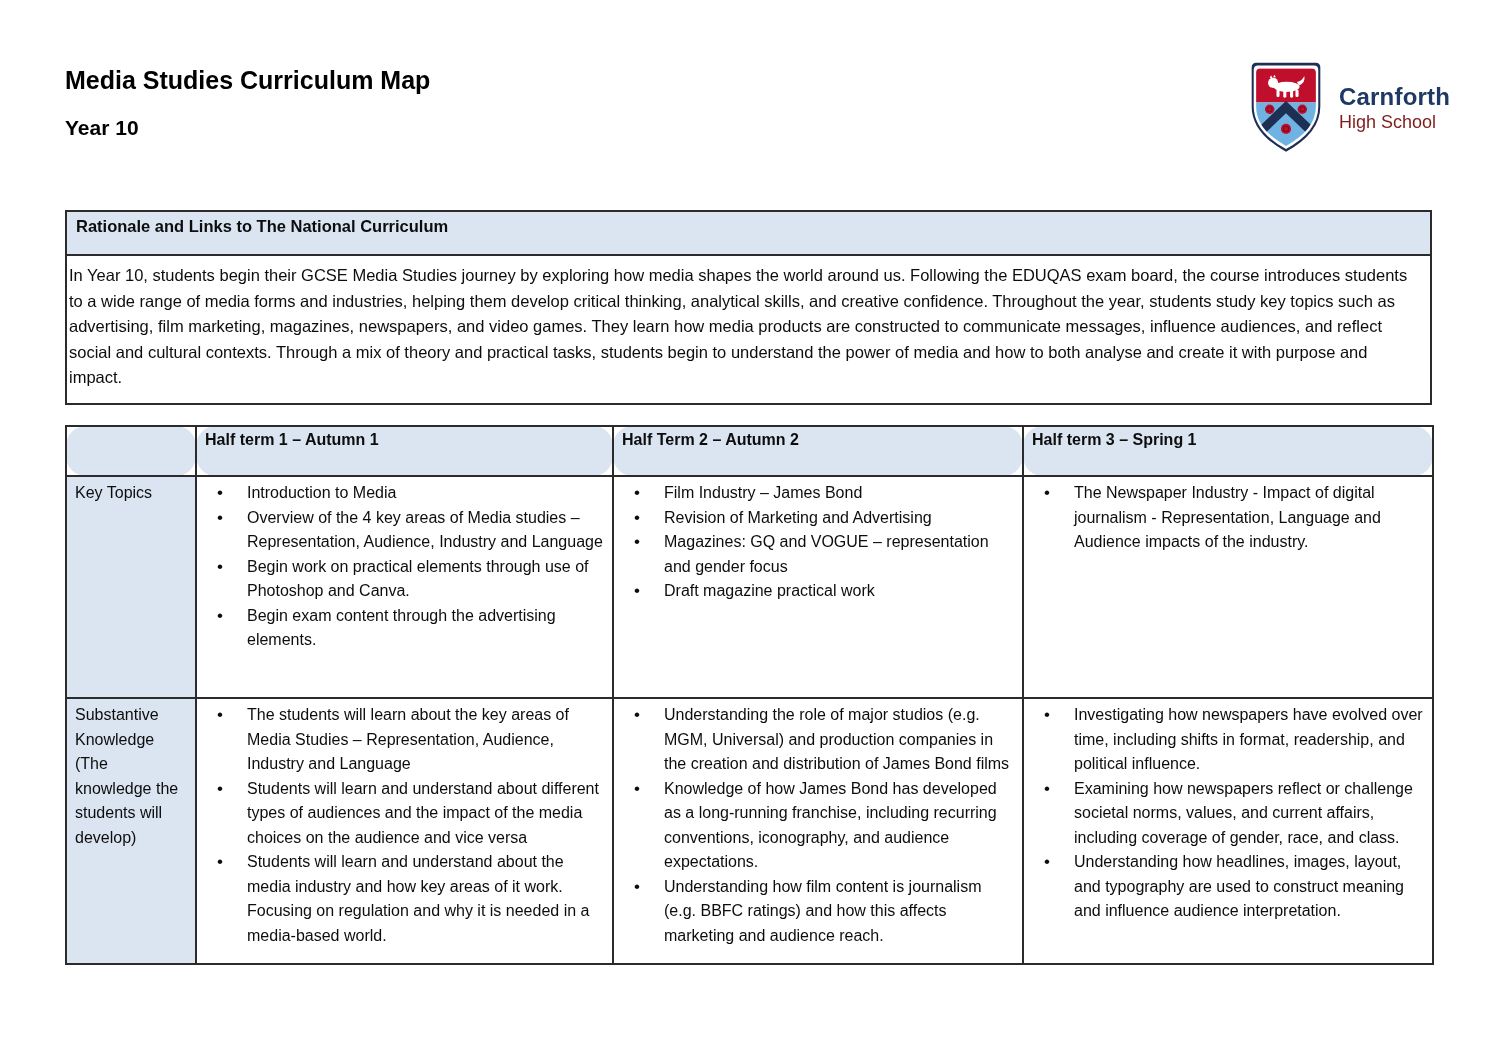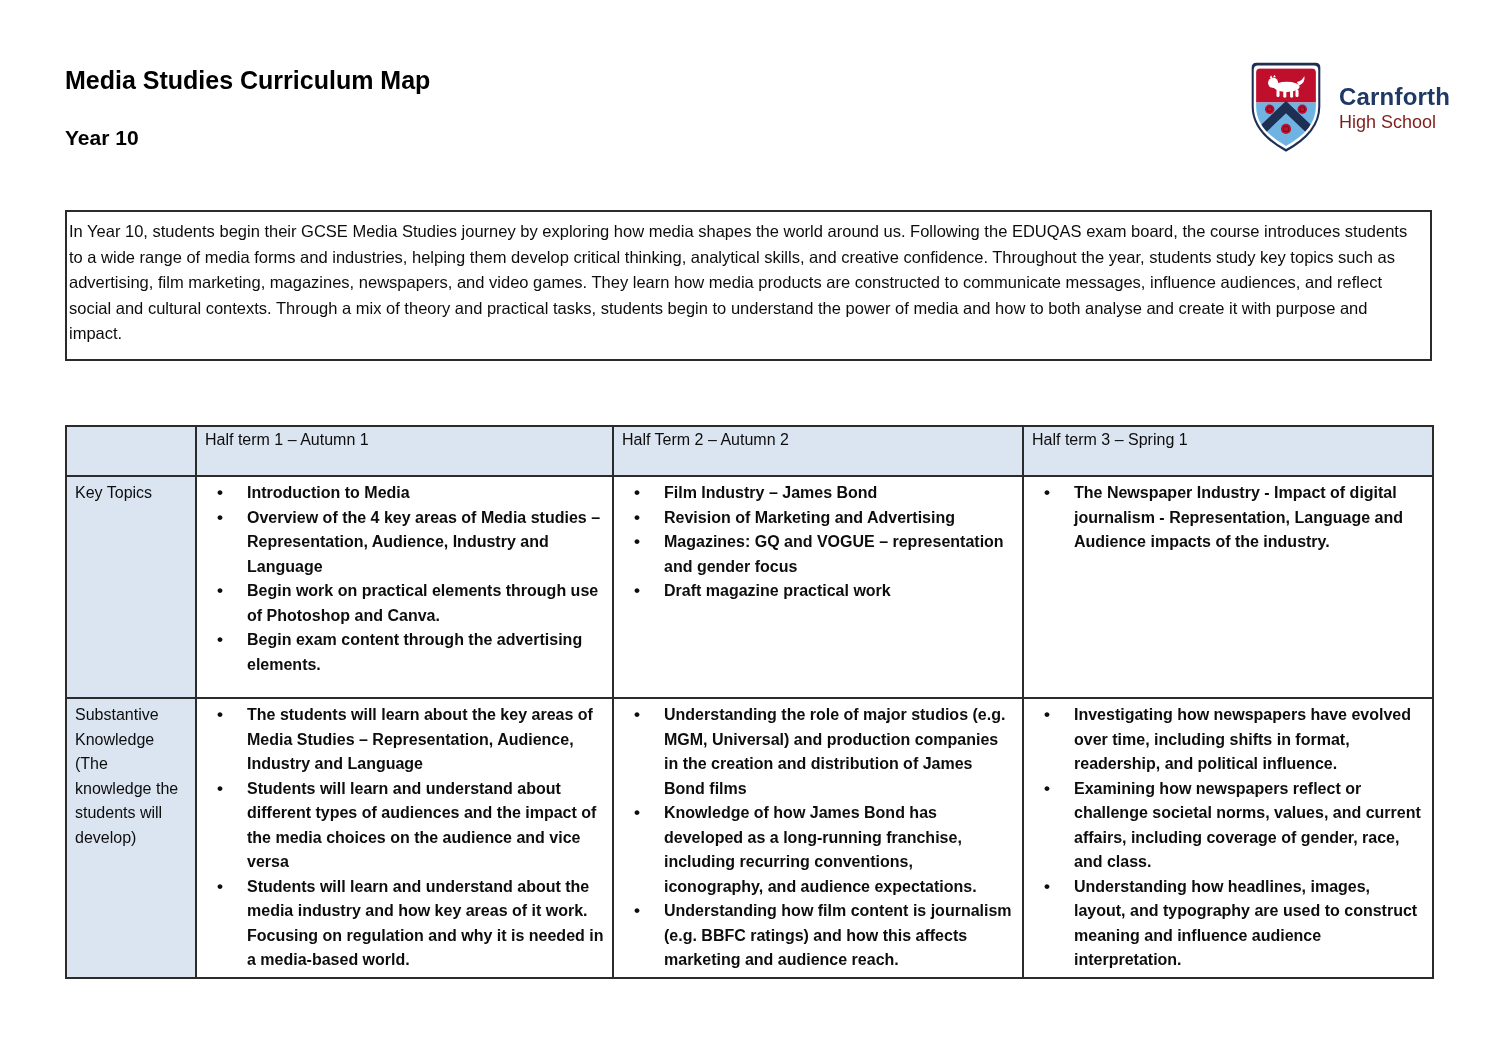--- a/index.html
+++ b/index.html
@@ -17,21 +17,21 @@
   .doc-title {
     position: absolute;
     left: 65px; top: 66px;
     font-size: 25px;
     font-weight: bold;
     text-underline-offset: 4px;
     color: #000;
   }
   .doc-subtitle {
     position: absolute;
-    left: 65px; top: 126px;
+    left: 65px; top: 116px;
     font-size: 21px;
     font-weight: bold;
     color: #000;
   }
   .logo {
     position: absolute;
     left: 1247px; top: 60px;
     display: flex;
     align-items: center;
     gap: 14px;
@@ -76,34 +76,34 @@
   }
   table.curriculum td, table.curriculum th {
     border: 2px solid #2b2b2b;
     vertical-align: top;
     padding: 4px 8px;
     text-align: left;
   }
   table.curriculum th {
     background: #dbe5f1;
     font-size: 16px;
-    font-weight: normal;
+    font-weight: bold;
+    border-radius: 20px;
   }
   td.row-label {
     background: #dbe5f1;
     line-height: 24.5px;
   }
   td.row-label .label-main { font-weight: normal; }
   td.row-label .label-note { font-weight: normal; }
   td.content-cell { padding: 5px 10px 5px 8px; }
   ul.bullets {
     list-style: none;
     padding-left: 12px;
     line-height: 24.5px;
-    font-weight: bold;
   }
   ul.bullets li {
     position: relative;
     padding-left: 30px;
   }
   ul.bullets li::before {
     content: "\2022";
     position: absolute;
     left: 0; top: 0;
     font-size: 17px;
@@ -152,20 +152,21 @@
         </g>
       </g>
     </svg>
     <div class="logo-text">
       <div class="school-name">Carnforth</div>
       <div class="school-type">High School</div>
     </div>
   </div>
 
   <div class="rationale-box">
+    <div class="rationale-header">Rationale and Links to The National Curriculum</div>
     <div class="rationale-body">In Year 10, students begin their GCSE Media Studies journey by exploring how media shapes the world around us. Following the EDUQAS exam board, the course introduces students to a wide range of media forms and industries, helping them develop critical thinking, analytical skills, and creative confidence. Throughout the year, students study key topics such as advertising, film marketing, magazines, newspapers, and video games. They learn how media products are constructed to communicate messages, influence audiences, and reflect social and cultural contexts. Through a mix of theory and practical tasks, students begin to understand the power of media and how to both analyse and create it with purpose and impact.</div>
   </div>
 
   <table class="curriculum">
     <colgroup>
       <col style="width:130px">
       <col style="width:417px">
       <col style="width:410px">
       <col style="width:410px">
     </colgroup>

